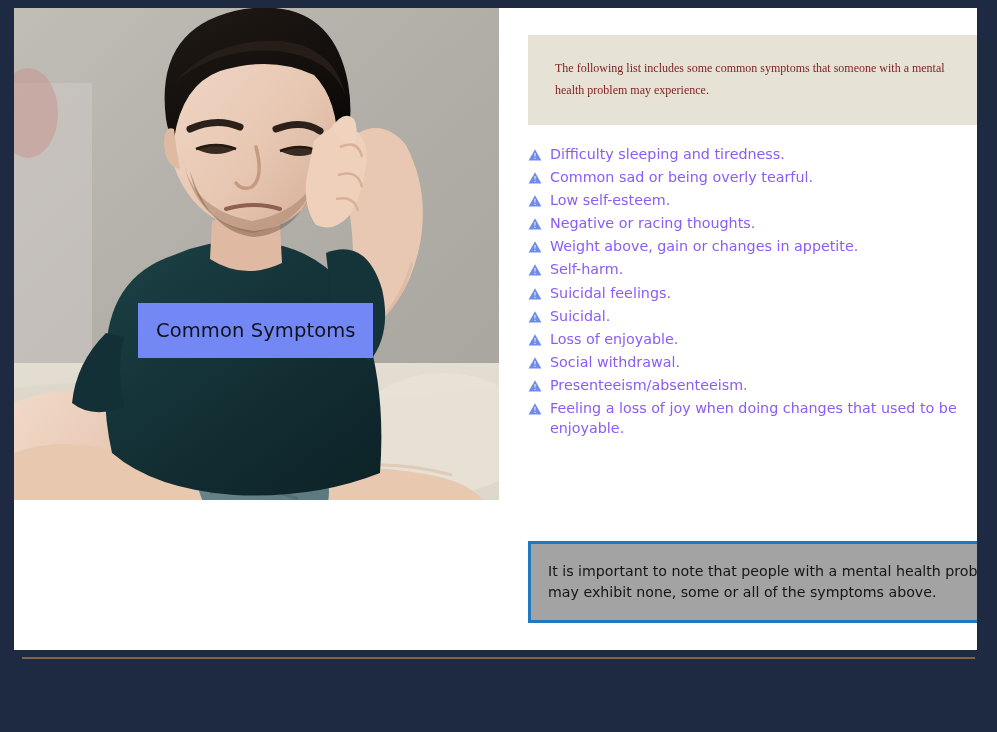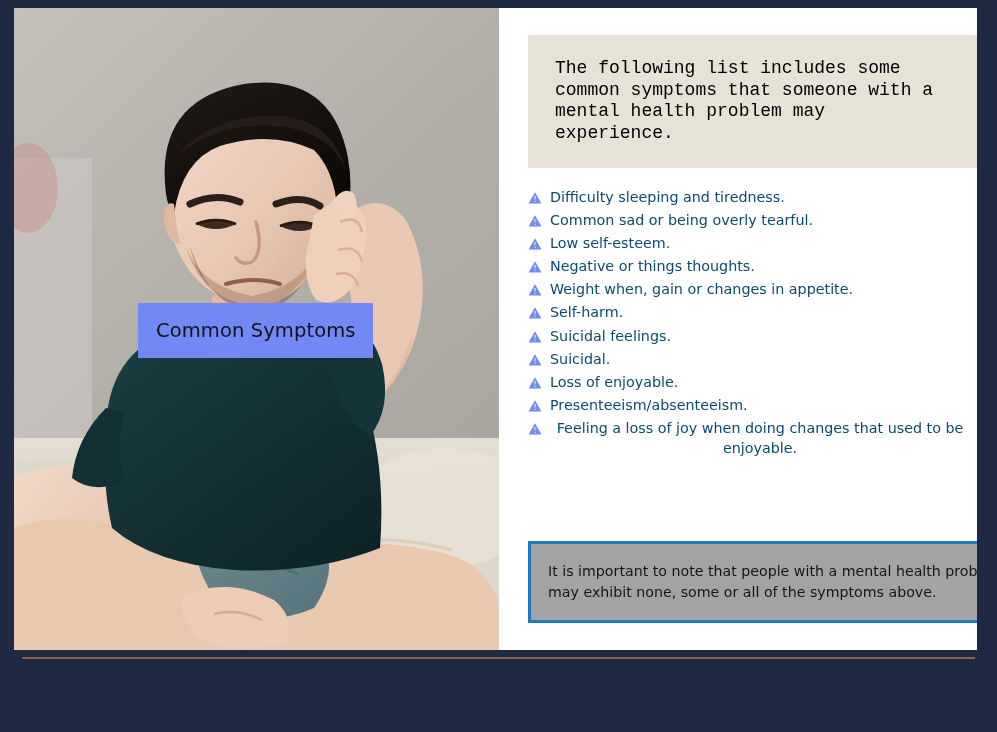--- a/index.html
+++ b/index.html
@@ -33,21 +33,21 @@
     height: 642px;
     background: #ffffff;
     overflow: hidden;
     display: flex;
   }
 
   
   .photo-pane {
     position: relative;
     width: 485px;
-    height: 642px;
+    height: 492px;
     flex: 0 0 485px;
     overflow: hidden;
     background: #6d28d9;
   }
   .photo-canvas {
     position: absolute;
     inset: 0;
     width: 100%;
     height: 100%;
     display: block;
@@ -83,24 +83,24 @@
     box-sizing: border-box;
   }
 
   .intro-box {
     background: #e6e2d6;
     padding: 23px 26px 24px 27px;
     box-sizing: border-box;
     width: 452px;
   }
   .intro-text {
-    font-size: 18px;
+    font-size: 12px;
     line-height: 21.5px;
-    color: #000000;
-    font-family: Liberation Mono, monospace;
+    color: #7f1d1d;
+    font-family: Liberation Serif, serif;
   }
 
   .symptom-list {
     list-style: none;
     margin: 20px 0 0 0;
     padding: 0;
     width: 442px;
   }
   .symptom-item {
     display: flex;
@@ -111,23 +111,22 @@
     flex: 0 0 auto;
     width: 14px;
     height: 14px;
     margin-top: 3px;
     margin-right: 8px;
     display: block;
   }
   .symptom-text {
     font-size: 14.3px;
     line-height: 19.8px;
-    color: #0c4a6e;
+    color: #8b5cf6;
     font-family: "DejaVu Sans", sans-serif;
-    text-align: center;
   }
 
   .note-box {
     position: absolute;
     left: 29px;
     top: 533px;
     width: 502px;
     box-sizing: border-box;
     border: 3px solid #2079be;
     background: #a3a3a3;
@@ -291,28 +290,28 @@
               <path d="M12 2.2L23 21.4H1z" fill="#6f8ceb"></path>
               <path d="M11.1 8.6h1.8l-.3 6.4h-1.2zM12 16.6a1.1 1.1 0 110 2.2 1.1 1.1 0 010-2.2z" fill="#ffffff"></path>
             </svg>
             <span class="symptom-text">Low self-esteem.</span>
           </li>
           <li class="symptom-item">
             <svg class="warn-icon" viewBox="0 0 24 24">
               <path d="M12 2.2L23 21.4H1z" fill="#6f8ceb"></path>
               <path d="M11.1 8.6h1.8l-.3 6.4h-1.2zM12 16.6a1.1 1.1 0 110 2.2 1.1 1.1 0 010-2.2z" fill="#ffffff"></path>
             </svg>
-            <span class="symptom-text">Negative or things thoughts.</span>
-          </li>
-          <li class="symptom-item">
-            <svg class="warn-icon" viewBox="0 0 24 24">
-              <path d="M12 2.2L23 21.4H1z" fill="#6f8ceb"></path>
-              <path d="M11.1 8.6h1.8l-.3 6.4h-1.2zM12 16.6a1.1 1.1 0 110 2.2 1.1 1.1 0 010-2.2z" fill="#ffffff"></path>
-            </svg>
-            <span class="symptom-text">Weight when, gain or changes in appetite.</span>
+            <span class="symptom-text">Negative or racing thoughts.</span>
+          </li>
+          <li class="symptom-item">
+            <svg class="warn-icon" viewBox="0 0 24 24">
+              <path d="M12 2.2L23 21.4H1z" fill="#6f8ceb"></path>
+              <path d="M11.1 8.6h1.8l-.3 6.4h-1.2zM12 16.6a1.1 1.1 0 110 2.2 1.1 1.1 0 010-2.2z" fill="#ffffff"></path>
+            </svg>
+            <span class="symptom-text">Weight above, gain or changes in appetite.</span>
           </li>
           <li class="symptom-item">
             <svg class="warn-icon" viewBox="0 0 24 24">
               <path d="M12 2.2L23 21.4H1z" fill="#6f8ceb"></path>
               <path d="M11.1 8.6h1.8l-.3 6.4h-1.2zM12 16.6a1.1 1.1 0 110 2.2 1.1 1.1 0 010-2.2z" fill="#ffffff"></path>
             </svg>
             <span class="symptom-text">Self-harm.</span>
           </li>
           <li class="symptom-item">
             <svg class="warn-icon" viewBox="0 0 24 24">
@@ -327,20 +326,27 @@
               <path d="M11.1 8.6h1.8l-.3 6.4h-1.2zM12 16.6a1.1 1.1 0 110 2.2 1.1 1.1 0 010-2.2z" fill="#ffffff"></path>
             </svg>
             <span class="symptom-text">Suicidal.</span>
           </li>
           <li class="symptom-item">
             <svg class="warn-icon" viewBox="0 0 24 24">
               <path d="M12 2.2L23 21.4H1z" fill="#6f8ceb"></path>
               <path d="M11.1 8.6h1.8l-.3 6.4h-1.2zM12 16.6a1.1 1.1 0 110 2.2 1.1 1.1 0 010-2.2z" fill="#ffffff"></path>
             </svg>
             <span class="symptom-text">Loss of enjoyable.</span>
+          </li>
+          <li class="symptom-item">
+            <svg class="warn-icon" viewBox="0 0 24 24">
+              <path d="M12 2.2L23 21.4H1z" fill="#6f8ceb"></path>
+              <path d="M11.1 8.6h1.8l-.3 6.4h-1.2zM12 16.6a1.1 1.1 0 110 2.2 1.1 1.1 0 010-2.2z" fill="#ffffff"></path>
+            </svg>
+            <span class="symptom-text">Social withdrawal.</span>
           </li>
           <li class="symptom-item">
             <svg class="warn-icon" viewBox="0 0 24 24">
               <path d="M12 2.2L23 21.4H1z" fill="#6f8ceb"></path>
               <path d="M11.1 8.6h1.8l-.3 6.4h-1.2zM12 16.6a1.1 1.1 0 110 2.2 1.1 1.1 0 010-2.2z" fill="#ffffff"></path>
             </svg>
             <span class="symptom-text">Presenteeism/absenteeism.</span>
           </li>
           <li class="symptom-item">
             <svg class="warn-icon" viewBox="0 0 24 24">

